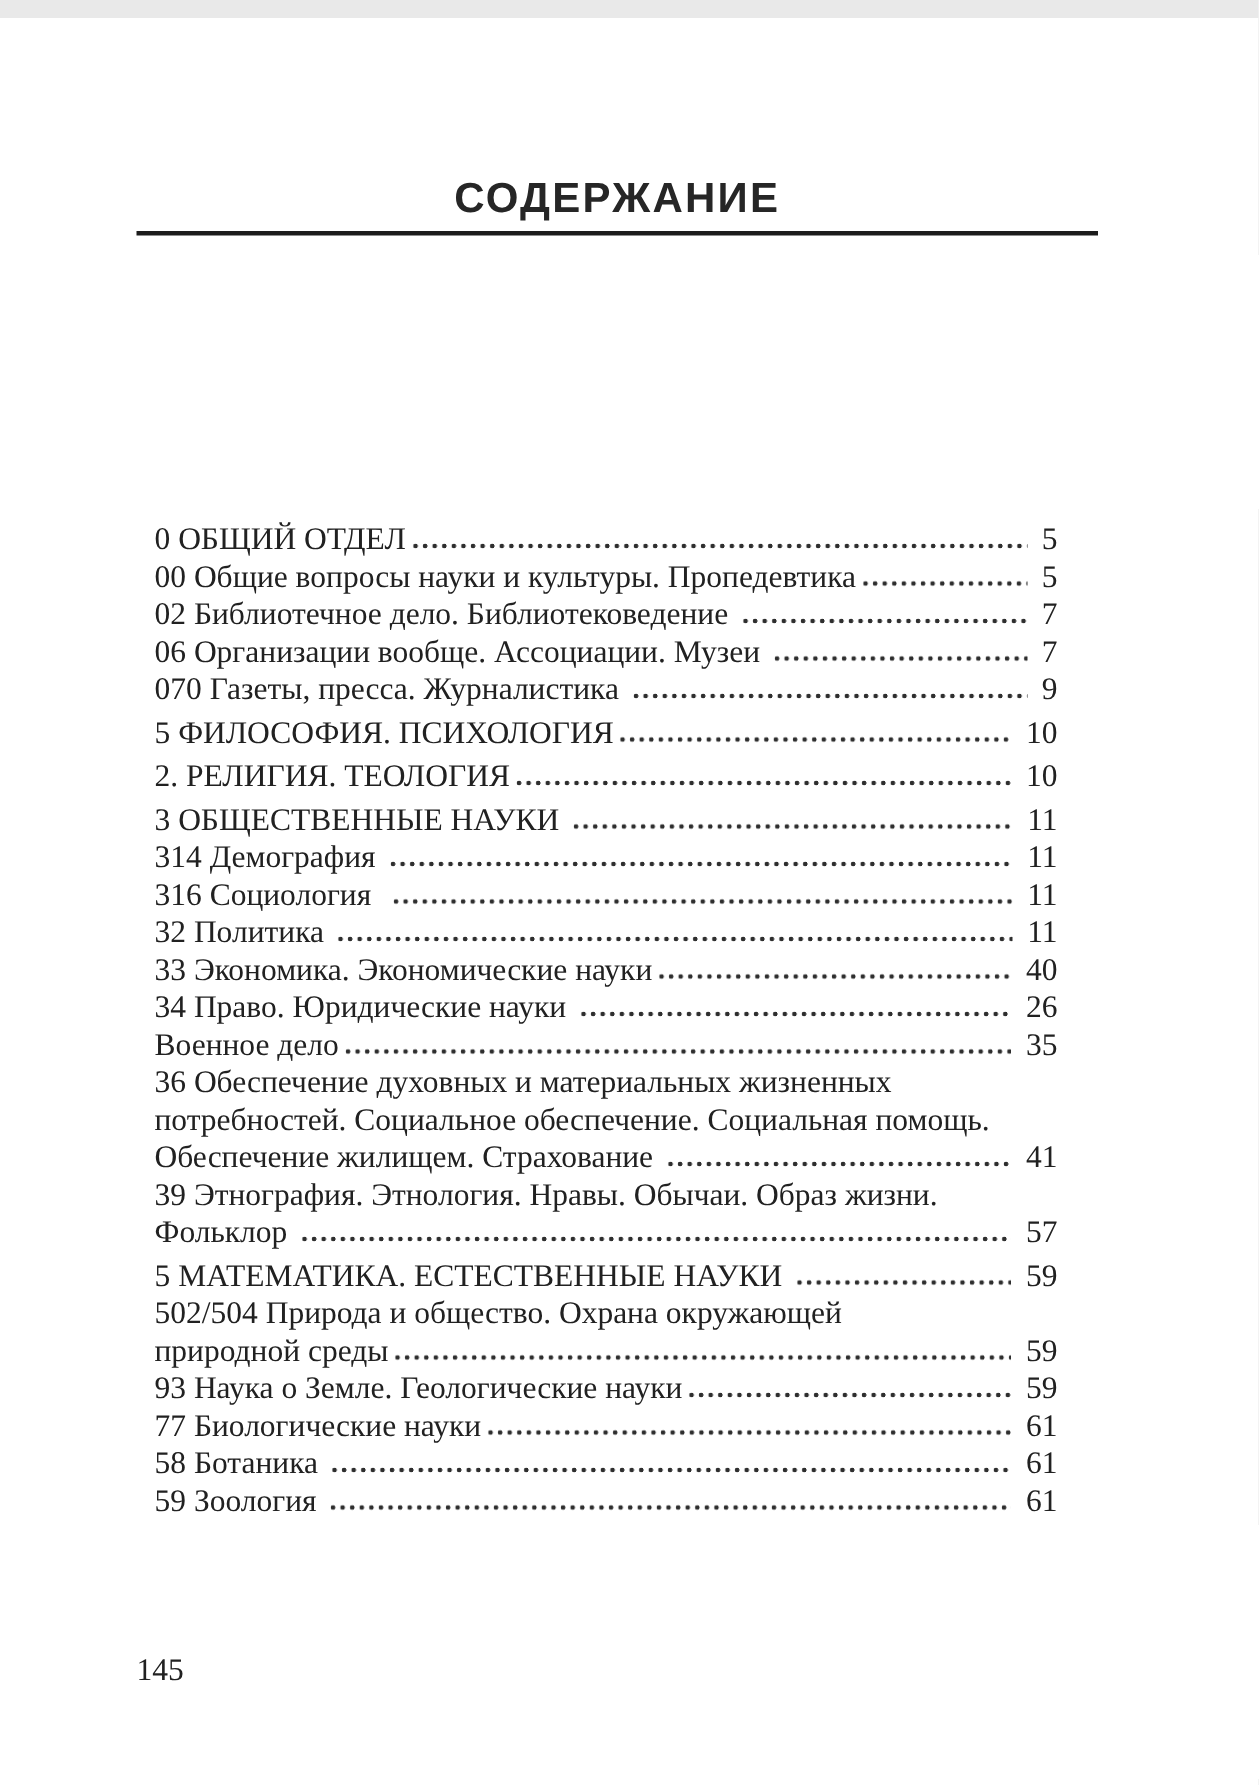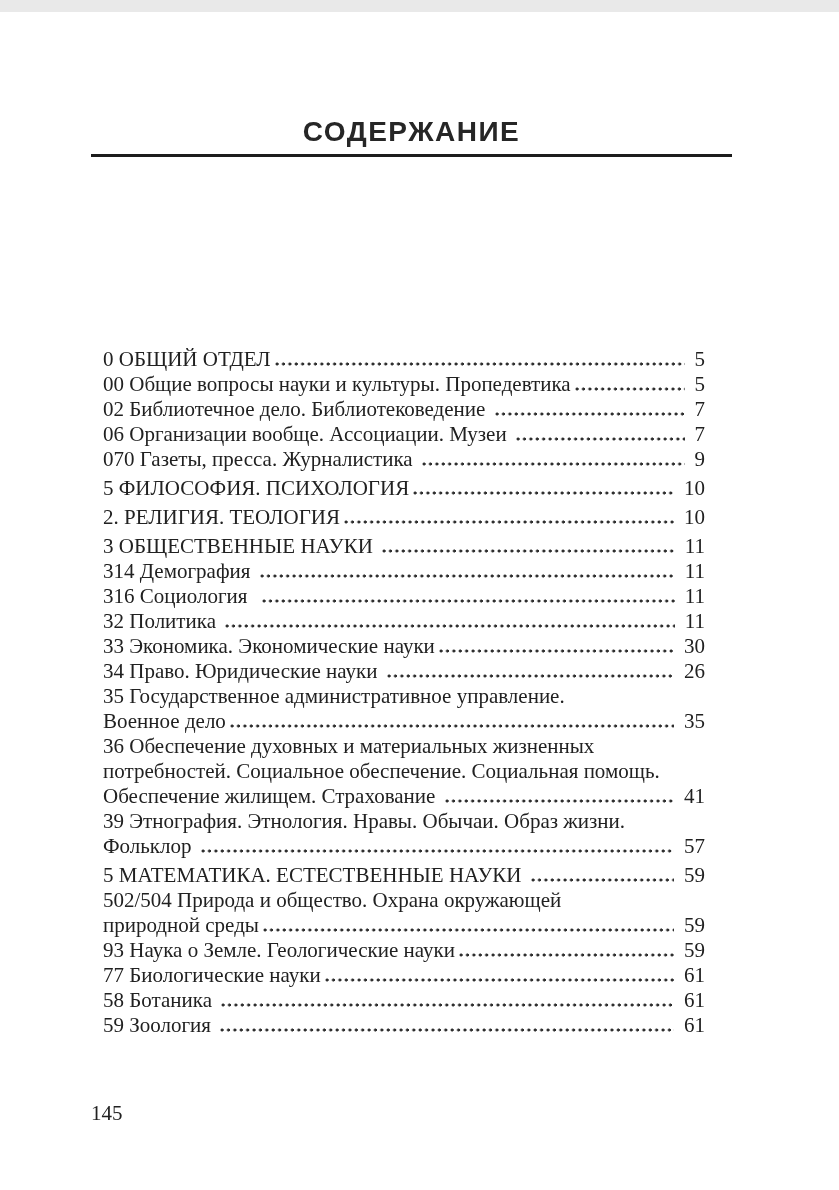--- a/index.html
+++ b/index.html
@@ -164,35 +164,32 @@
         <div class="row">
           <span class="label">32 Политика </span>
           <span class="dots"></span>
           <span class="pg">11</span>
         </div>
       </div>
       <div class="entry">
         <div class="row">
           <span class="label">33 Экономика. Экономические науки</span>
           <span class="dots"></span>
-          <span class="pg">30</span>
+          <span class="pg">40</span>
         </div>
       </div>
       <div class="entry">
         <div class="row">
           <span class="label">34 Право. Юридические науки </span>
           <span class="dots"></span>
           <span class="pg">26</span>
         </div>
       </div>
       <div class="entry">
         <div class="row">
-          <span class="label">35 Государственное административное управление.</span>
-        </div>
-        <div class="row">
           <span class="label">Военное дело</span>
           <span class="dots"></span>
           <span class="pg">35</span>
         </div>
       </div>
       <div class="entry">
         <div class="row">
           <span class="label">36 Обеспечение духовных и материальных жизненных</span>
         </div>
         <div class="row">

